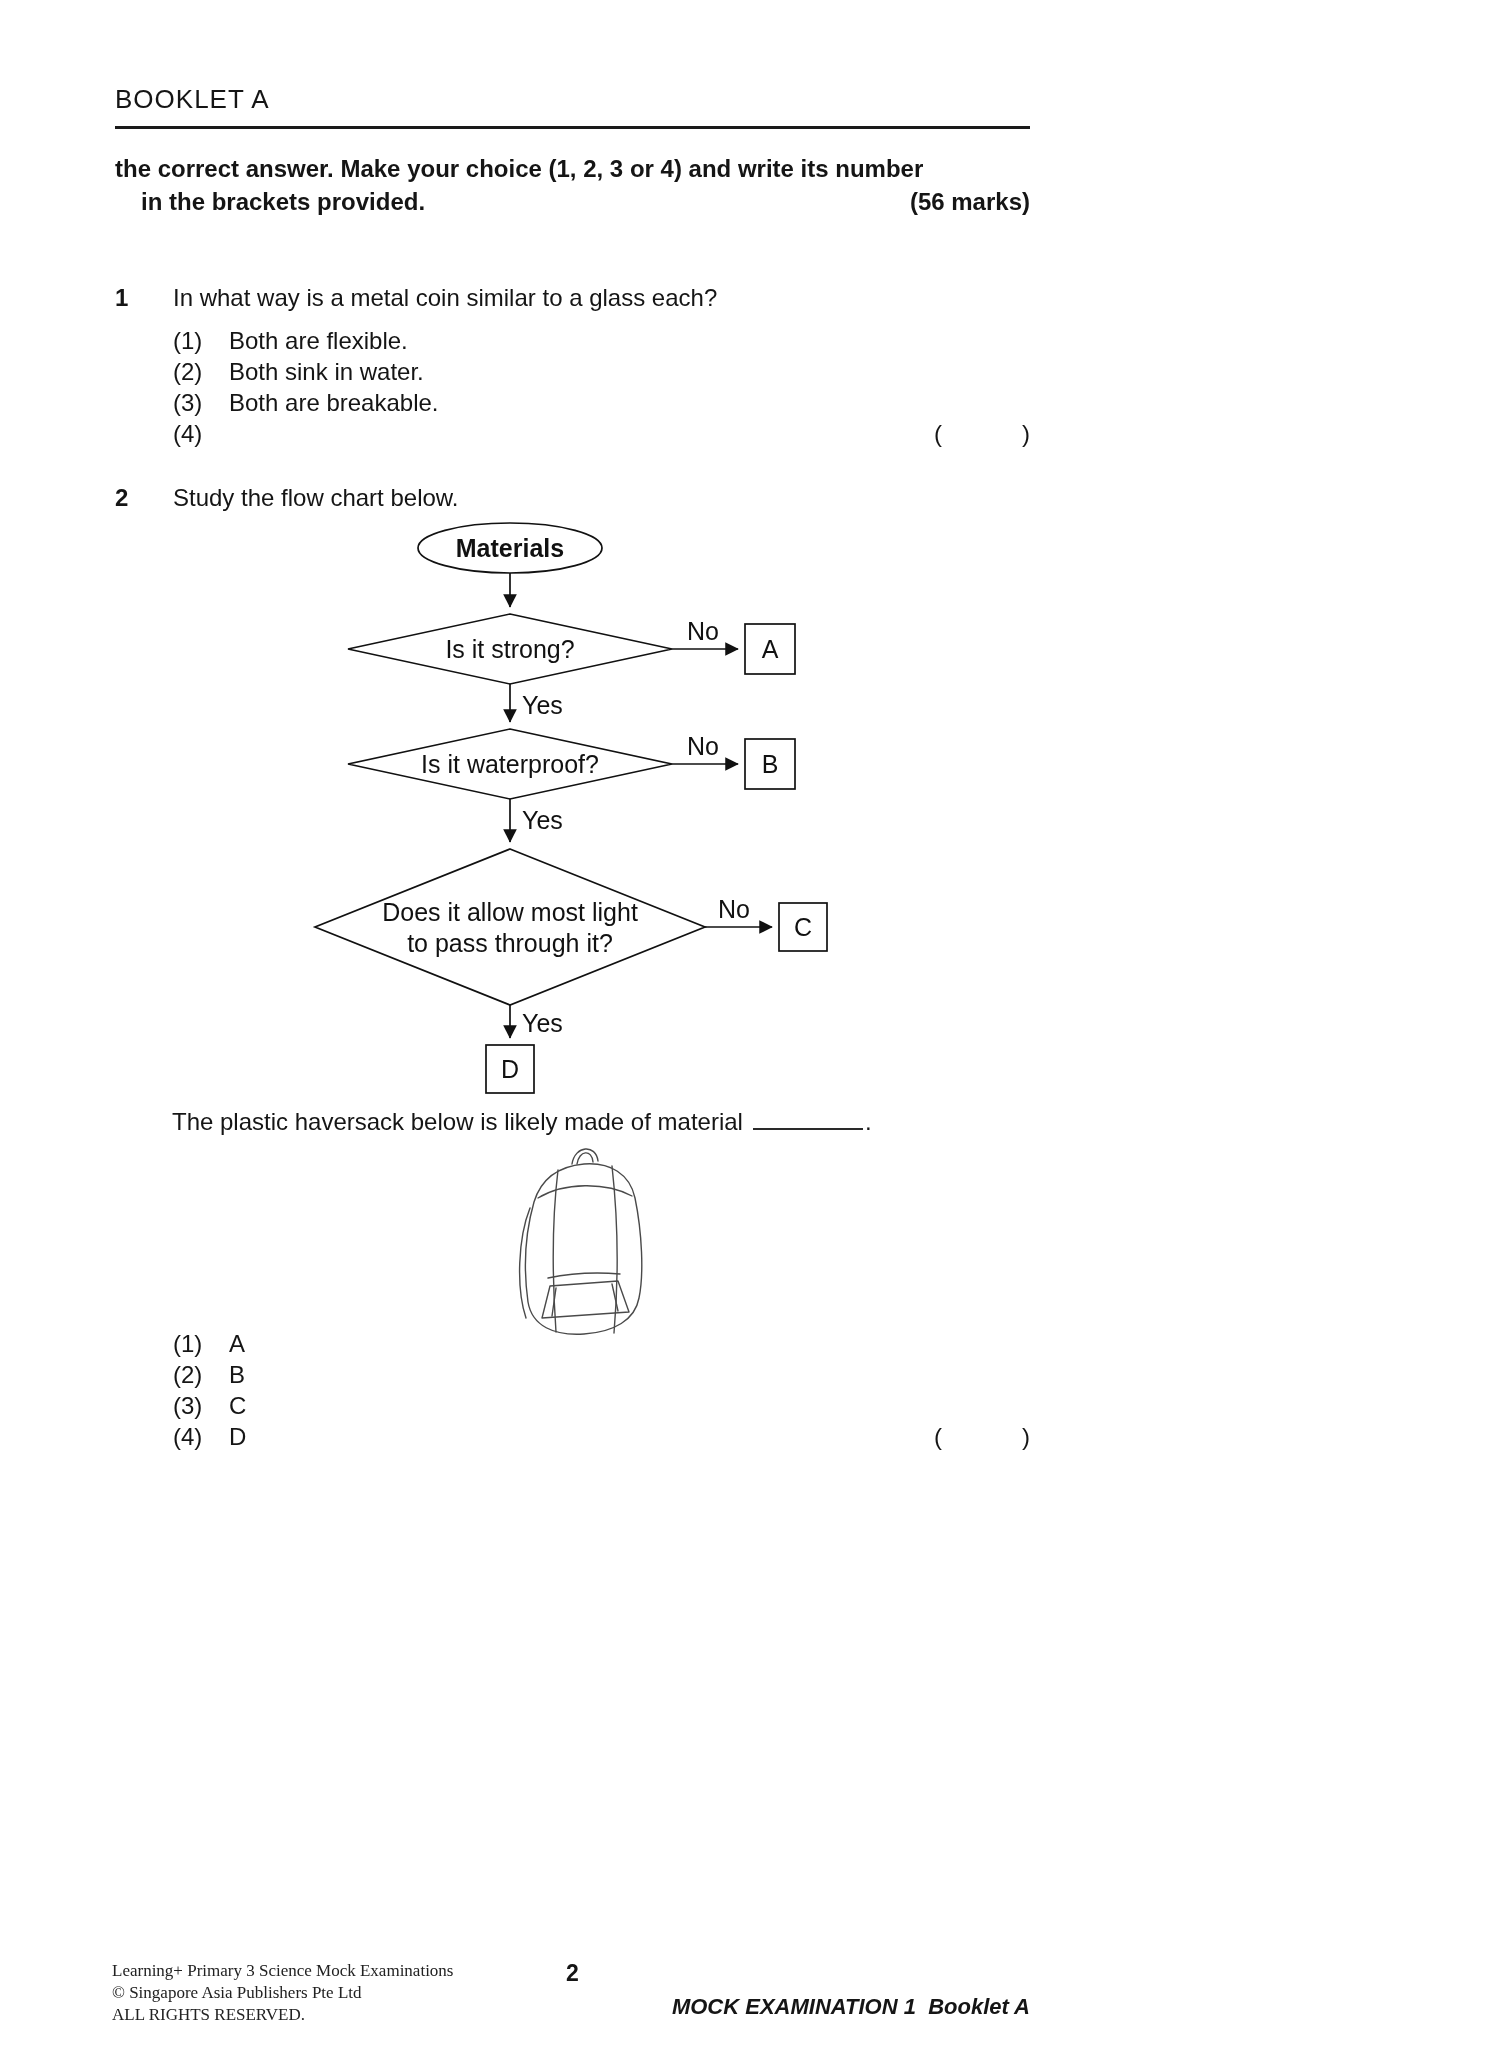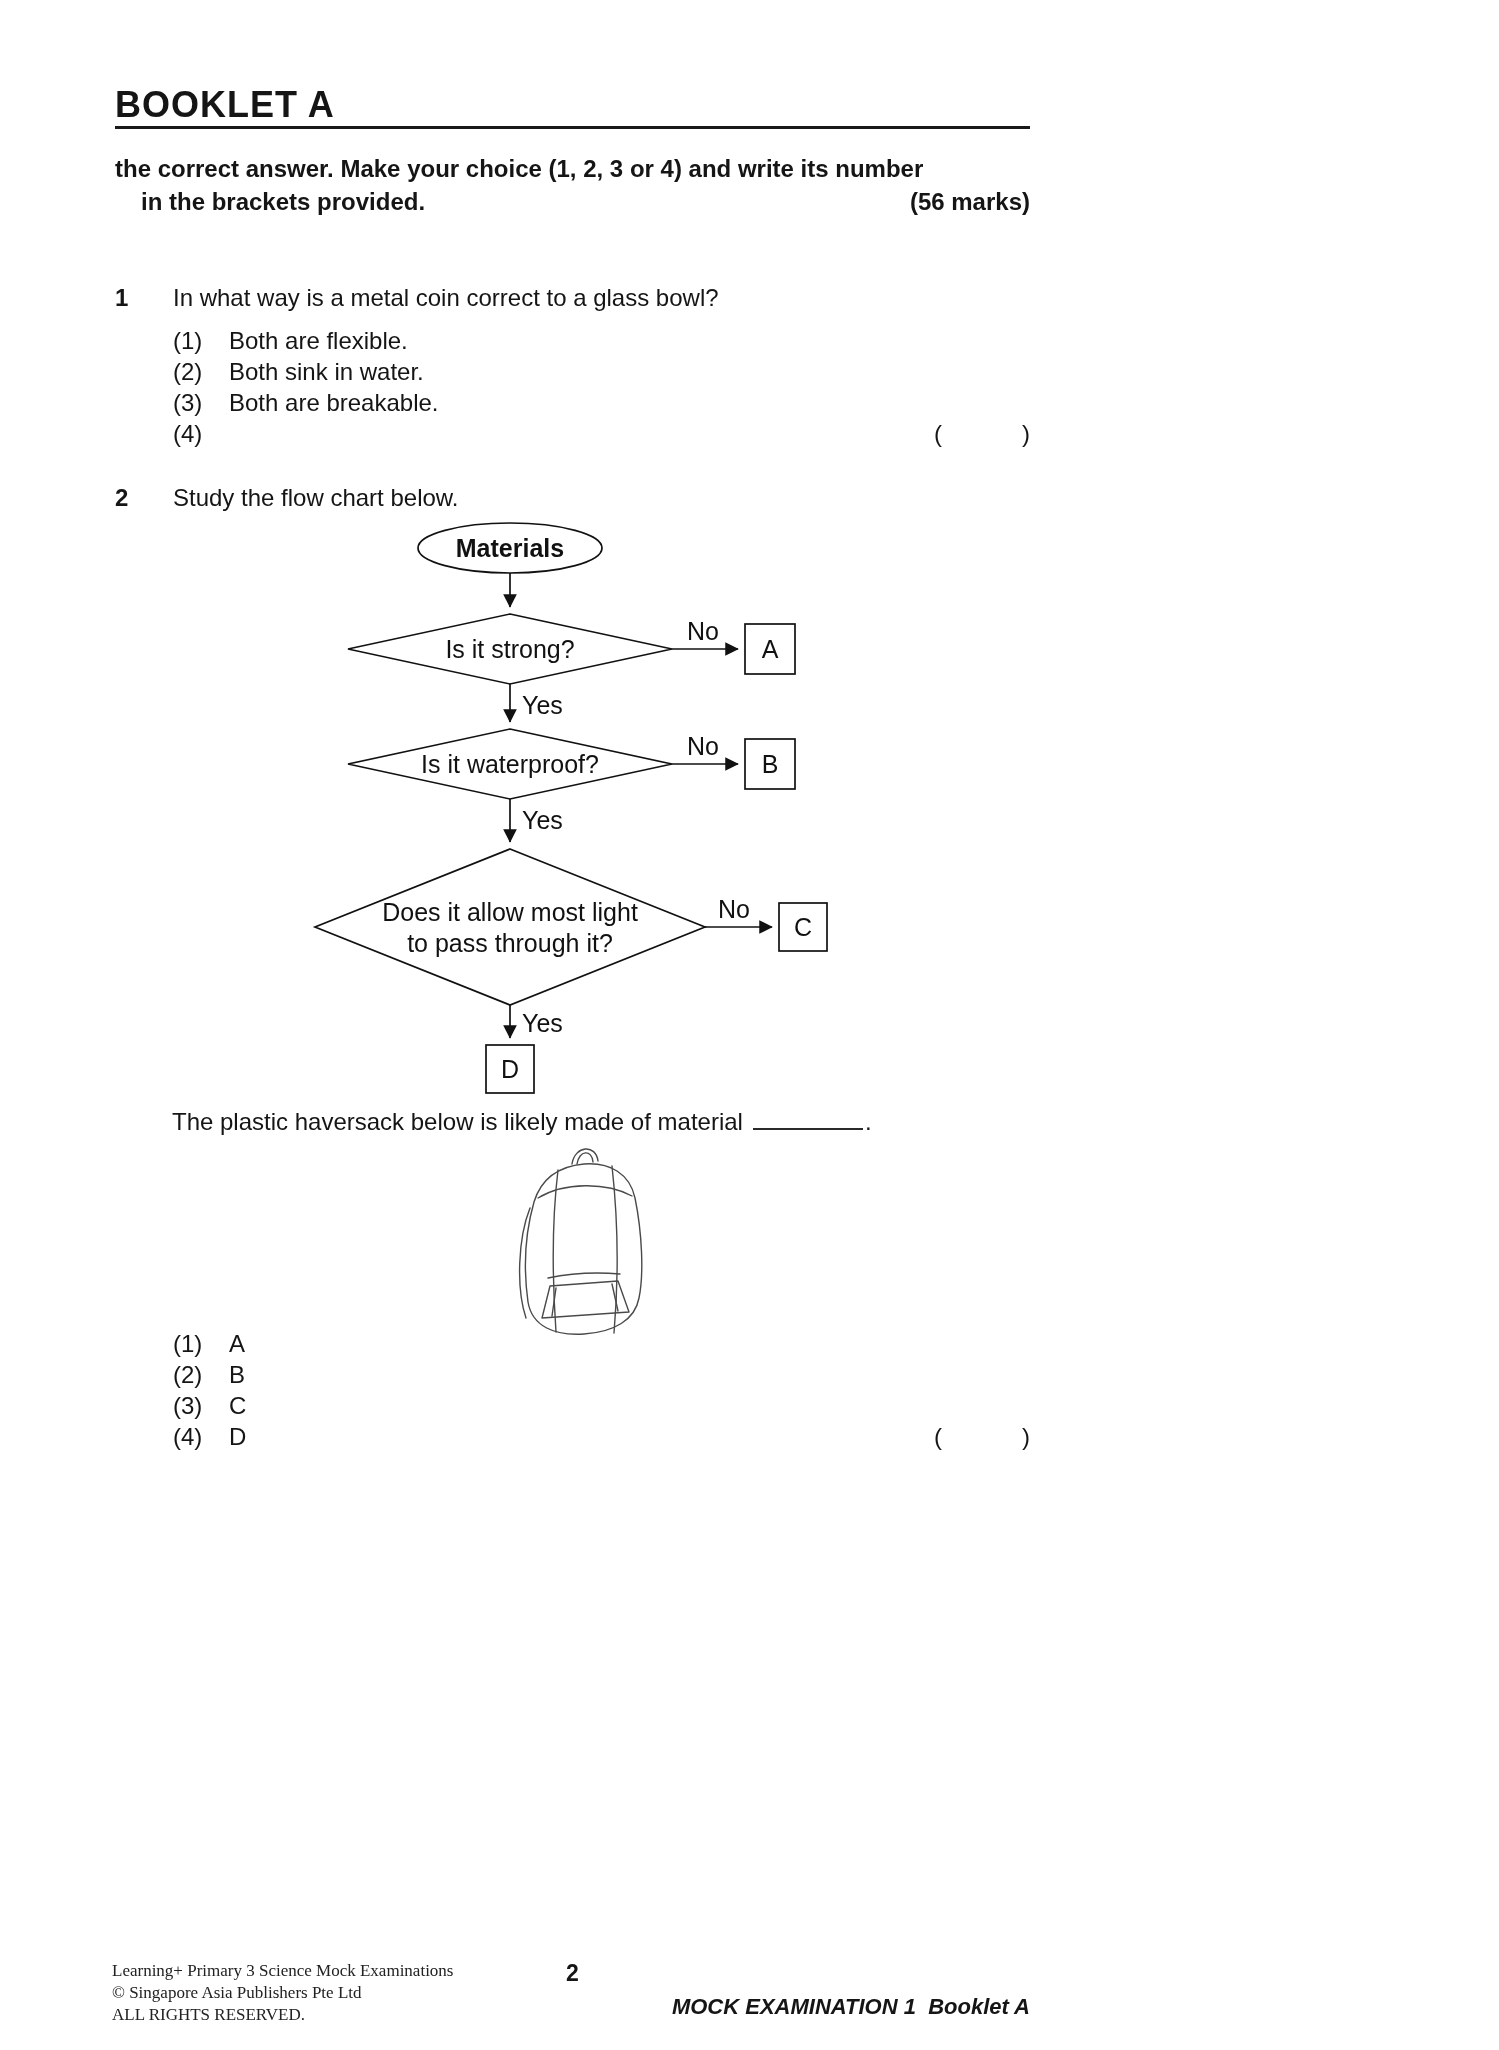--- a/index.html
+++ b/index.html
@@ -5,21 +5,21 @@
   html,body { margin:0; padding:0; background:#ffffff; }
   .page {
     position:relative; width:1499px; height:2050px; background:#ffffff;
     font-family:"Liberation Sans","DejaVu Sans",sans-serif; color:#151515;
     overflow:hidden;
   }
 
   
   .booklet-title {
     position:absolute; left:115px; top:84px;
-    font-size:36px; font-weight:bold; letter-spacing:1px;
+    font-size:26px; font-weight:normal; letter-spacing:1px;
   }
   .title-rule {
     position:absolute; left:115px; top:126px; width:915px; height:3px; background:#1a1a1a;
   }
 
   
   .intro {
     position:absolute; left:115px; top:152px; width:915px;
     font-size:24px; font-weight:bold; line-height:33px; white-space:nowrap;
   }
@@ -82,21 +82,21 @@
     <div>the correct answer. Make your choice (1, 2, 3 or 4) and write its number</div>
     <div class="intro-last">
       <span>in the brackets provided.</span>
       <span>(56 marks)</span>
     </div>
   </div>
 
   <div class="question q1">
     <div class="q-row">
       <span class="q-num">1</span>
-      <span class="q-text">In what way is a metal coin correct to a glass bowl?</span>
+      <span class="q-text">In what way is a metal coin similar to a glass each?</span>
     </div>
     <div class="options">
       <div class="opt-row">
         <span class="opt-label">(1)</span>
         <span>Both are flexible.</span>
       </div>
       <div class="opt-row">
         <span class="opt-label">(2)</span>
         <span>Both sink in water.</span>
       </div>

